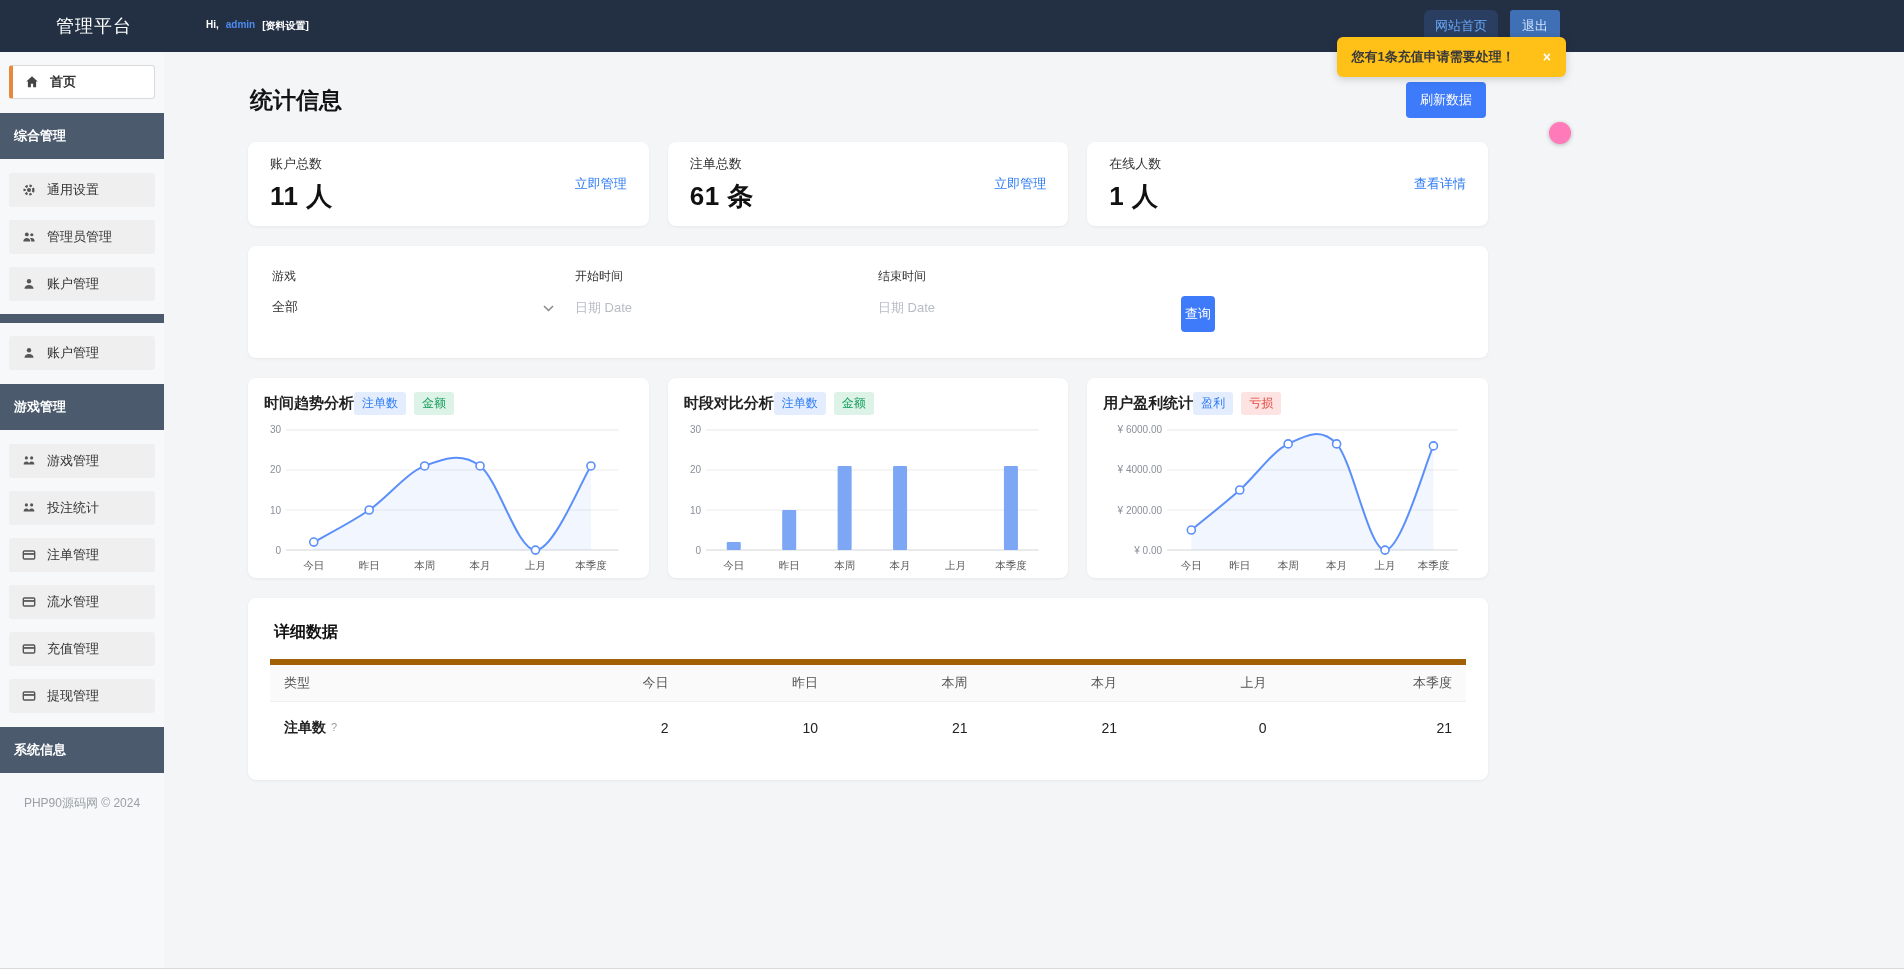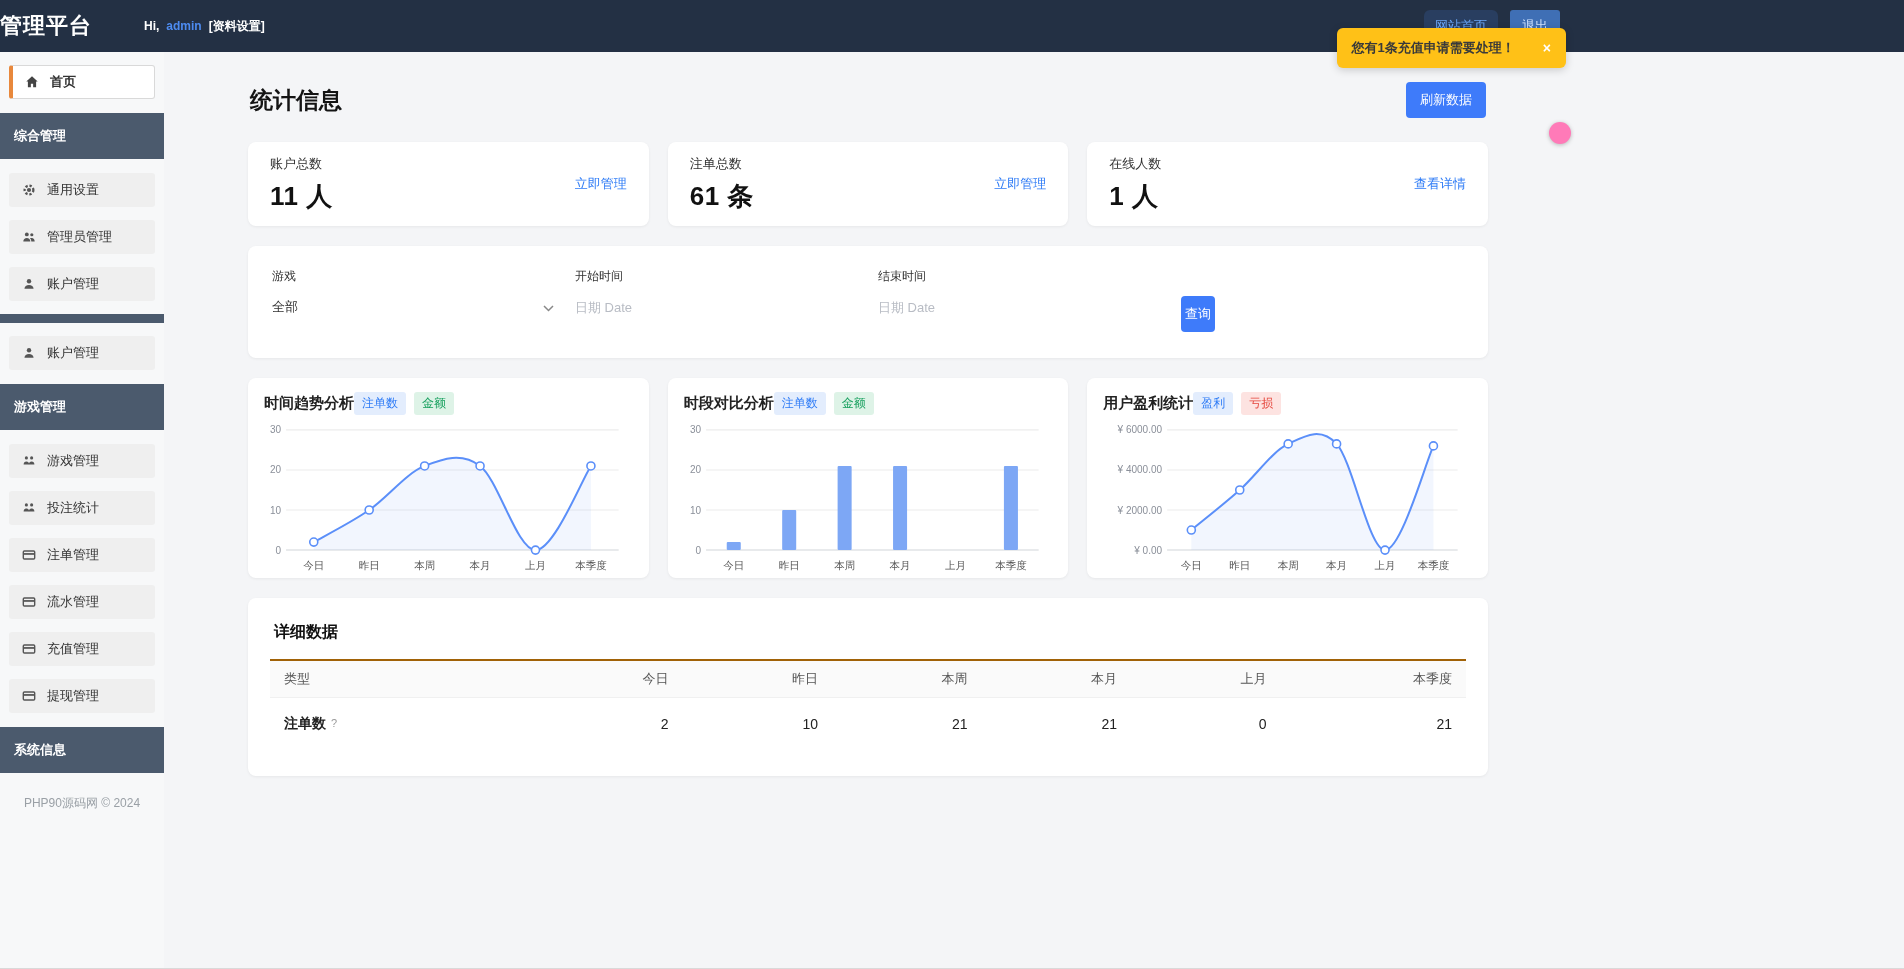--- a/index.html
+++ b/index.html
@@ -5,32 +5,32 @@
   *{box-sizing:border-box;margin:0;padding:0}
   html,body{width:1904px;height:969px}
   body{
     font-family:"Liberation Sans","DejaVu Sans",sans-serif;
     background:#f4f5f7;overflow:hidden;position:relative;
     border-bottom:1px solid #d9d9d9;
   }
   
   .navbar{position:absolute;top:0;left:0;width:100%;height:52px;background:#233044;
     display:flex;align-items:center;color:#fff;z-index:20}
-  .brand{font-size:22px;font-weight:bold;letter-spacing:1px;cursor:default}
-  .greeting{margin-left:52px;font-size:12px;font-weight:bold;display:flex;gap:7px;align-items:center}
+  .brand{margin-left:56px;font-size:18px;font-weight:normal;letter-spacing:1px;cursor:default}
+  .greeting{margin-left:74px;font-size:10px;font-weight:bold;display:flex;gap:7px;align-items:flex-start}
   .greeting a{text-decoration:none;font-weight:bold}
   .greeting .username{color:#4d8bf0;cursor:pointer}
   .greeting .profile{color:#fff;cursor:pointer}
   .nav-right{position:absolute;right:344px;top:0;height:52px;display:flex;align-items:center;gap:12px}
   .btn-ghost{background:rgba(77,139,240,.16);color:#6aa6f8;font-size:13px;padding:7px 11px;
     border-radius:6px;cursor:pointer;border:none;font-family:inherit}
   .btn-navblue{background:#3f6fb5;color:#cfe3ff;font-size:13px;padding:7px 12px;
     border-radius:3px;cursor:pointer;border:none;font-family:inherit}
   
-  .toast{position:absolute;top:28px;right:338px;background:#ffc117;border-radius:6px;
+  .toast{position:absolute;top:37px;right:338px;background:#ffc117;border-radius:6px;
     padding:11px 15px;display:flex;align-items:center;gap:28px;
     box-shadow:0 2px 8px rgba(0,0,0,.18);z-index:30}
   .toast .msg{font-size:13px;font-weight:bold;color:#3a3a3a;white-space:nowrap}
   .toast .close{color:#fff;font-size:14px;cursor:pointer;font-weight:bold;line-height:1}
   
   .sidebar{position:absolute;top:52px;left:0;bottom:0;width:164px;background:#f7f8f9;overflow:hidden}
   .side-item{display:flex;align-items:center;gap:10px;height:34px;margin:13px 9px;padding:0 11px;
     background:#efefef;border-radius:3px;font-size:13px;color:#333;cursor:pointer;border:1px solid transparent}
   .side-item.active{background:#fff;border:1px solid #d9d9d9;border-left:4px solid #e8883c;font-weight:bold}
   .side-section{height:46px;background:#4b5a6d;color:#fff;font-size:13px;font-weight:bold;
@@ -67,21 +67,21 @@
   .chart-card{flex:1;padding:14px 16px 8px;height:200px}
   .chart-head{display:flex;align-items:center;justify-content:flex-start;margin-bottom:4px}
   .chart-title{font-size:15px;font-weight:bold;color:#222}
   .badges{display:flex;gap:8px}
   .badge{font-size:12px;padding:3px 8px;border-radius:3px;cursor:pointer;white-space:nowrap}
   
   .table-card{margin-top:20px;padding:20px 22px 26px}
   .table-title{font-size:16px;font-weight:bold;color:#111;margin:4px 0 16px 4px}
   table{width:100%;border-collapse:collapse}
   thead th{background:#fafafa;font-size:13px;color:#555;font-weight:normal;text-align:right;
-    padding:9px 14px;border-top:2px solid #a16207;border-bottom:1px solid #f0f0f0}
+    padding:9px 14px;border-top:6px solid #a16207;border-bottom:1px solid #f0f0f0}
   thead th:first-child{text-align:left;width:22%}
   tbody td{font-size:14px;color:#222;text-align:right;padding:17px 14px;border-bottom:1px solid #f2f2f2}
   tbody tr:last-child td{border-bottom:none}
   tbody td:first-child{text-align:left;font-weight:bold}
   .help{font-size:11px;color:#999;font-weight:normal;margin-left:5px;vertical-align:1px;cursor:pointer}
   
   .float-widget{position:absolute;top:122px;left:1549px;width:22px;height:22px;border-radius:50%;
     background:#ff7ab8;box-shadow:0 1px 4px rgba(0,0,0,.25);z-index:15;cursor:pointer}
 </style>
 </head>

